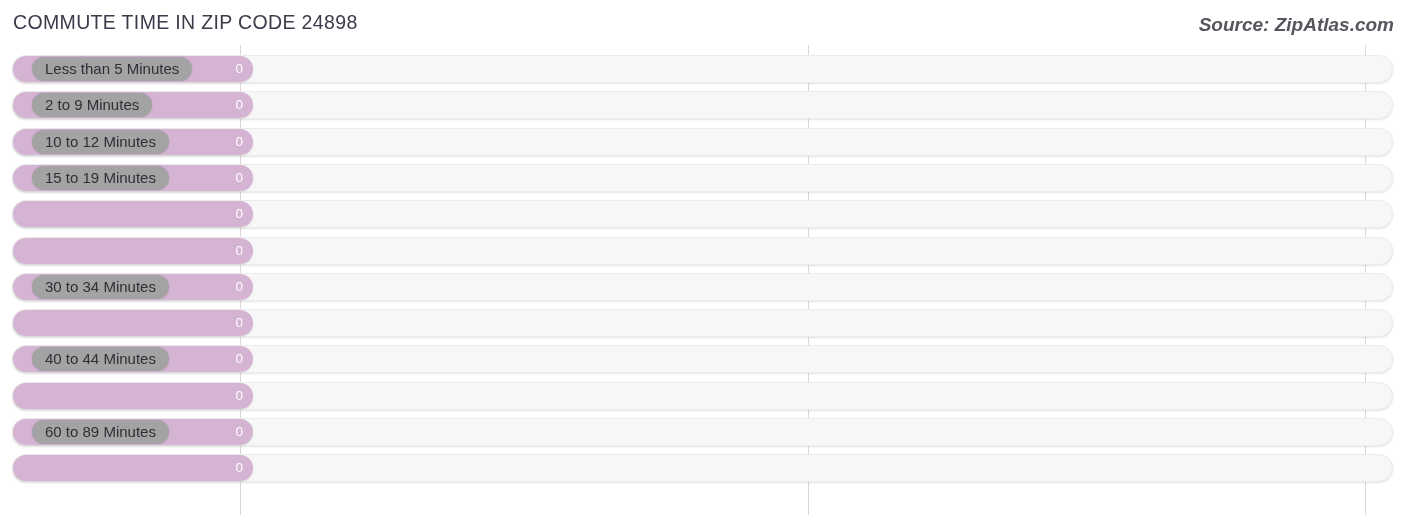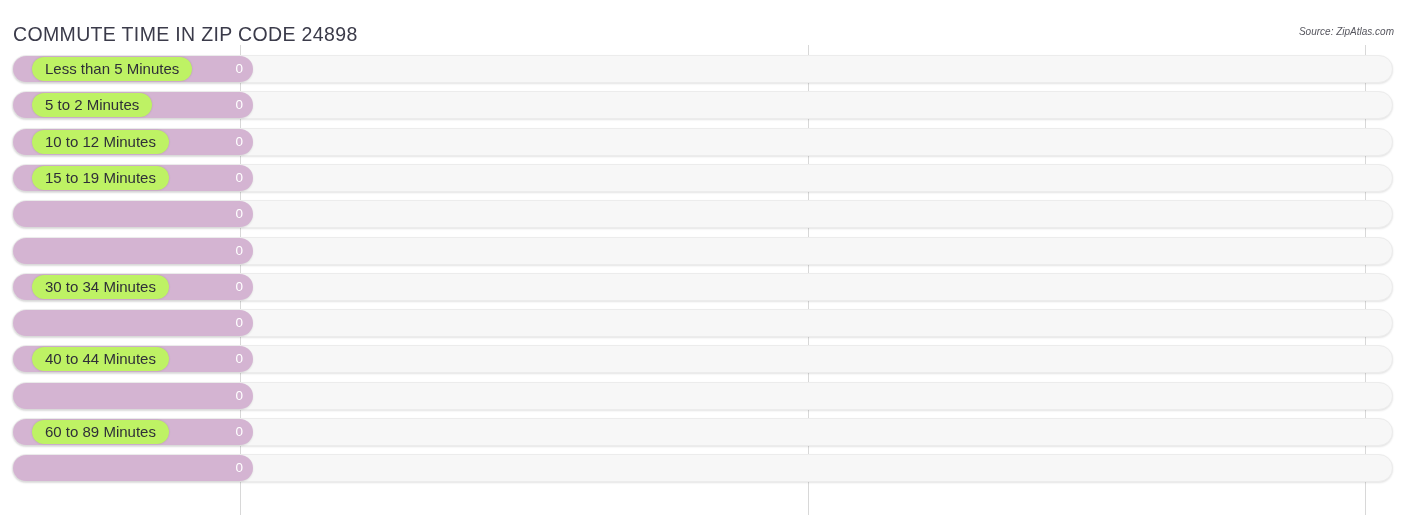--- a/index.html
+++ b/index.html
@@ -11,39 +11,39 @@
     width: 1406px; height: 524px;
     position: relative;
     overflow: hidden;
     font-family: "Liberation Sans", sans-serif;
     -webkit-font-smoothing: antialiased;
   }
 
   
   .header {
     position: absolute;
-    left: 0; top: 12px;
+    left: 0; top: 0;
     width: 1406px; height: 45px;
   }
   .chart-title {
     position: absolute;
     left: 13px; top: 11px;
     font-size: 19.5px;
     letter-spacing: 0.35px;
     color: #3b3b4a;
     font-weight: 400;
     white-space: nowrap;
   }
   .source-note {
     position: absolute;
     right: 12px; top: 14px;
-    font-size: 10px;
+    font-size: 19px;
     font-style: italic;
     color: #56565e;
-    font-weight: 400;
+    font-weight: 700;
     white-space: nowrap;
   }
 
   
   .plot {
     position: absolute;
     left: 0; top: 45px;
     width: 1406px; height: 479px;
   }
 
@@ -97,21 +97,21 @@
     font-size: 13.5px;
     color: #ffffff;
     white-space: nowrap;
   }
   .label-pill {
     position: absolute;
     left: 20px; top: 2px;
     height: 24px;
     line-height: 24px;
     padding: 0 13px;
-    background: #bef264;
+    background: #a3a3a3;
     border-radius: 12px;
     font-size: 15px;
     color: #2f2f38;
     white-space: nowrap;
     box-shadow: 0 0 2px rgba(0,0,0,0.16);
   }
 
   
   .axis {
     position: absolute;
@@ -139,21 +139,21 @@
         <div class="bar" style="width: 240px; background: rgb(212, 180, 210);">
           <span class="bar-value" style="color: rgb(255, 255, 255);">0</span>
         </div>
         <div class="label-pill">Less than 5 Minutes</div>
       </div>
       <div class="row" style="top: 46.3px;">
         <div class="track" style="background: rgb(247, 247, 247);"></div>
         <div class="bar" style="width: 240px; background: rgb(212, 180, 210);">
           <span class="bar-value" style="color: rgb(255, 255, 255);">0</span>
         </div>
-        <div class="label-pill">5 to 2 Minutes</div>
+        <div class="label-pill">2 to 9 Minutes</div>
       </div>
       <div class="row" style="top: 82.6px;">
         <div class="track" style="background: rgb(247, 247, 247);"></div>
         <div class="bar" style="width: 240px; background: rgb(212, 180, 210);">
           <span class="bar-value" style="color: rgb(255, 255, 255);">0</span>
         </div>
         <div class="label-pill">10 to 12 Minutes</div>
       </div>
       <div class="row" style="top: 118.9px;">
         <div class="track" style="background: rgb(247, 247, 247);"></div>

